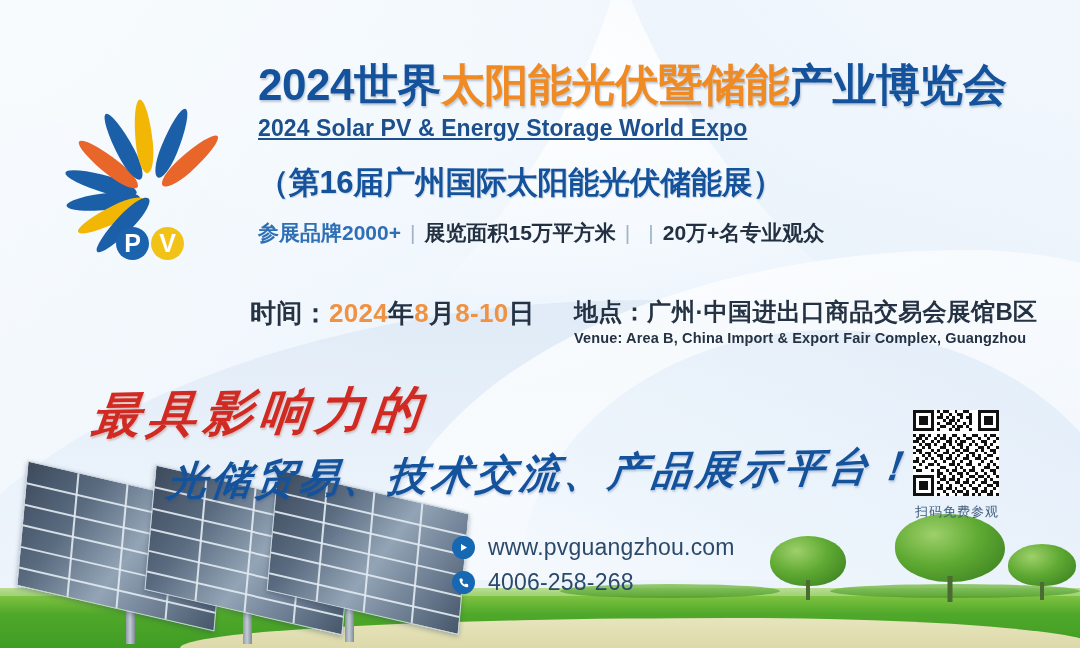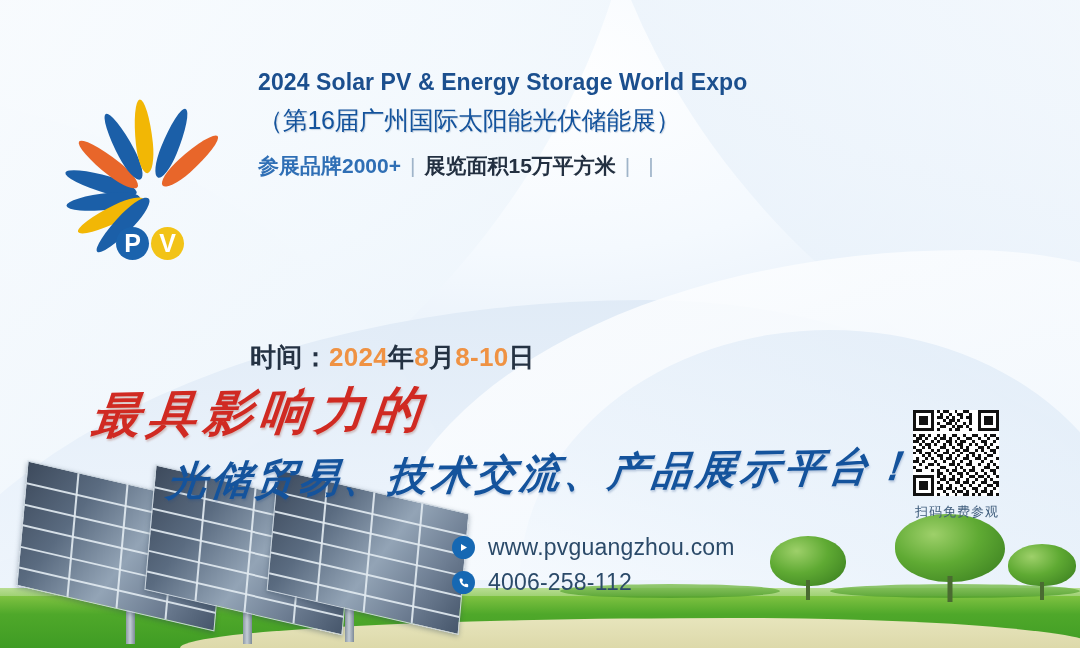--- a/index.html
+++ b/index.html
@@ -131,42 +131,42 @@
   .head{position:absolute;left:258px;top:62px;width:800px;}
   .title1{
     font-size:44px;font-weight:700;line-height:1.04;letter-spacing:-.5px;
     white-space:nowrap;
     text-shadow:1px 2px 2px rgba(120,140,165,.45);
   }
   .title1 .blue{color:#14539c;}
   .title1 .orange{color:#f08a22;}
   .title2{
     margin-top:7px;font-size:23px;font-weight:700;color:#1b4f8e;
-    letter-spacing:.1px;white-space:nowrap;
+    letter-spacing:.1px;white-space:nowrap;text-decoration:underline;
   }
   .title3{
-    margin-top:8px;font-size:25px;font-weight:400;color:#14539c;
+    margin-top:20px;font-size:31px;font-weight:700;color:#14539c;
     white-space:nowrap;letter-spacing:-.3px;
     text-shadow:1px 1px 1px rgba(130,150,175,.35);
   }
   .title4{
     margin-top:4px;font-size:13.5px;font-weight:700;color:#2a5c96;
     letter-spacing:.55px;white-space:nowrap;
   }
   .stats{
     margin-top:15px;font-size:21px;font-weight:700;white-space:nowrap;
     display:flex;align-items:center;
   }
   .stats .s-blue{color:#2f6fb5;}
   .stats .s-dark{color:#233041;}
   .stats .s-orange{color:#e7953a;}
   .stats .sep{color:#9fb4c9;margin:0 9px;font-weight:400;}
 
   
-  .dv{position:absolute;left:250px;top:296px;width:810px;display:flex;margin-top:44px;}
+  .dv{position:absolute;left:250px;top:296px;width:810px;display:flex;}
   .dv-left{width:300px;}
   .dv-right{margin-left:24px;}
   .dv-cn{font-size:26px;font-weight:700;color:#243243;white-space:nowrap;letter-spacing:.3px;}
   .dv-cn .on{color:#ef9243;}
   .dv-en{margin-top:2px;font-size:19px;font-weight:700;color:#243243;white-space:nowrap;letter-spacing:.2px;}
   .dv-right .dv-cn{font-size:24px;}
   .dv-right .dv-en{font-size:14.5px;letter-spacing:.15px;}
   sup{font-size:.62em;}
 
   
@@ -291,35 +291,43 @@
     <div class="petal" style="background:#f2b705;transform:translate(-50%,-100%) rotate(-116deg) translateY(-6px);"></div>
     <div class="petal" style="background:#1b5fa8;transform:translate(-50%,-100%) rotate(-136deg) translateY(-2px);"></div>
 
     <div class="logo-pv">
       <span class="circ p">P</span>
       <span class="circ v">V</span>
     </div>
   </div>
 
   <div class="head">
+    <div class="title1">
+      <span class="blue">2024世界</span><span class="orange">太阳能光伏暨储能</span><span class="blue">产业博览会</span>
+    </div>
     <div class="title2">2024 Solar PV &amp; Energy Storage World Expo</div>
     <div class="title3">（第16届广州国际太阳能光伏储能展）</div>
 
     <div class="stats">
       <span class="s-blue">参展品牌2000+</span>
       <span class="sep">|</span>
       <span class="s-dark">展览面积15万平方米</span>
       <span class="sep">|</span>
       <span class="sep">|</span>
+      <span class="s-dark">20万+名专业观众</span>
     </div>
   </div>
 
   <div class="dv">
     <div class="dv-left">
       <div class="dv-cn"><span>时间：</span><span class="on">2024</span><span>年</span><span class="on">8</span><span>月</span><span class="on">8-10</span><span>日</span></div>
+    </div>
+    <div class="dv-right">
+      <div class="dv-cn">地点：广州·中国进出口商品交易会展馆B区</div>
+      <div class="dv-en">Venue: Area B, China Import &amp; Export Fair Complex, Guangzhou</div>
     </div>
   </div>
 
   <div class="calli1">最具影响力的</div>
   <div class="calli2">光储贸易、技术交流、产品展示平台！</div>
 
   <div class="contact">
     <div class="c-row">
       <span class="c-ico">
         <svg width="11" height="11" viewBox="0 0 11 11">
@@ -327,21 +335,21 @@
           </svg>
       </span>
       <span class="c-txt">www.pvguangzhou.com</span>
     </div>
     <div class="c-row">
       <span class="c-ico">
         <svg width="12" height="12" viewBox="0 0 12 12">
             <path d="M3.6 1.4c.5 0 .9.3 1 .8l.3 1.2c.1.4 0 .8-.3 1l-.6.5c.6 1.2 1.5 2.1 2.7 2.7l.5-.6c.2-.3.6-.4 1-.3l1.2.3c.5.1.8.5.8 1v1.2c0 .6-.5 1-1.1 1C5.2 10.2 1.8 6.8 1.5 2.6c0-.6.4-1.1 1-1.1h1.1z" fill="#ffffff"></path>
           </svg>
       </span>
-      <span class="c-txt">4006-258-112</span>
+      <span class="c-txt">4006-258-268</span>
     </div>
   </div>
 
   <div class="qr-wrap">
     <svg class="qr" viewBox="0 0 29 29" shape-rendering="crispEdges">
       <rect width="29" height="29" fill="#ffffff"></rect>
       <g fill="#111111">
         <rect x="0" y="0" width="7" height="1"></rect>
           <rect x="0" y="6" width="7" height="1"></rect>
         <rect x="0" y="0" width="1" height="7"></rect>

